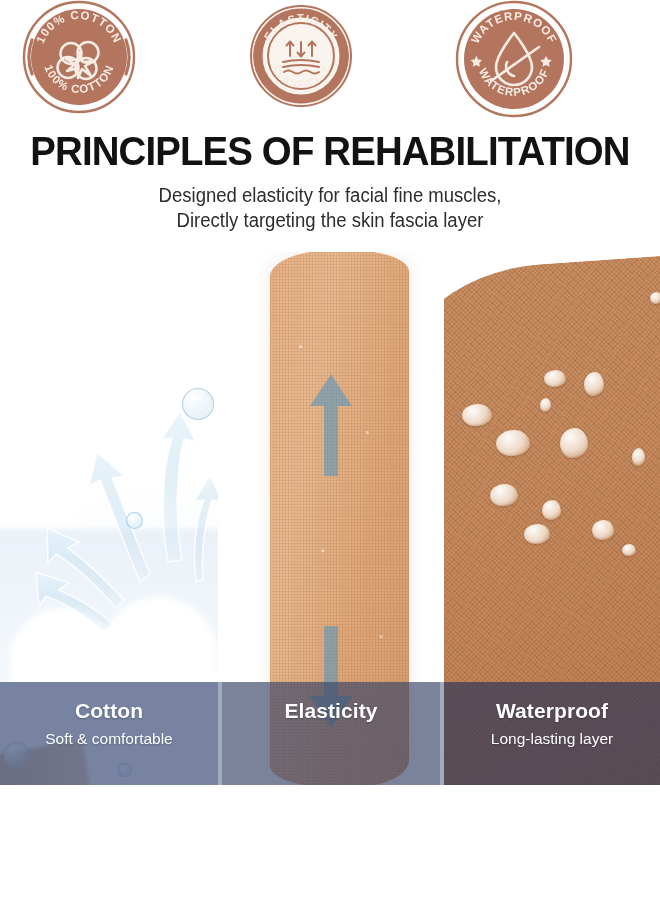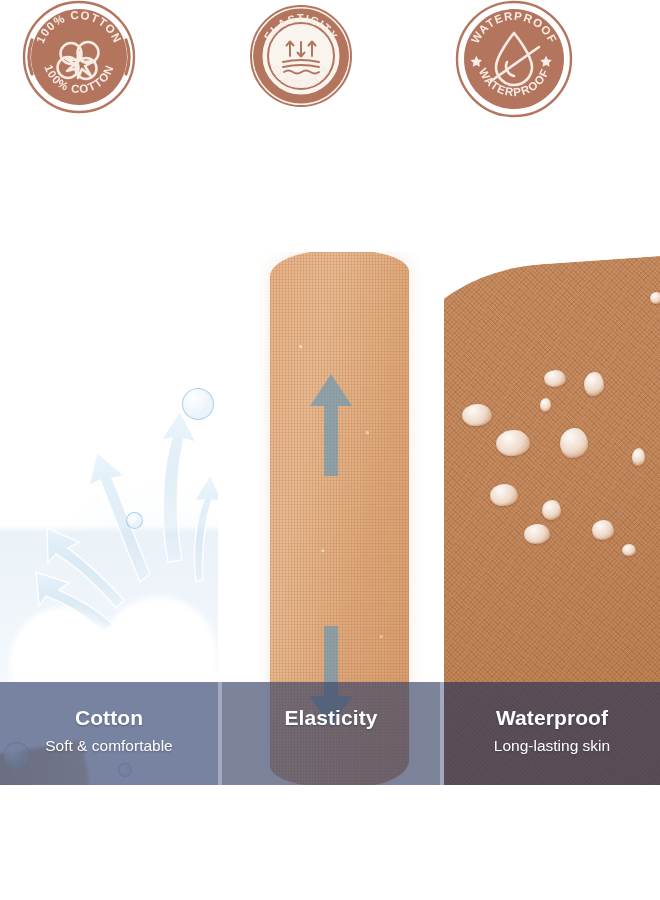--- a/index.html
+++ b/index.html
@@ -132,21 +132,21 @@
 
   
   .captions {
     position:absolute; left:0; top:682px; width:660px; height:103px;
     display:flex; pointer-events:none;
   }
   .cap {
     position:relative; height:100%;
     display:flex; flex-direction:column;
     align-items:center; justify-content:flex-start;
-    padding-top:24px; color:#fff; text-align:center;
+    padding-top:17px; color:#fff; text-align:center;
     background:rgba(66,82,122,.70);
   }
   .cap.c1 { width:218px; background:rgba(72,88,128,.74); }
   .cap-gap{ width:4px; background:rgba(86,100,138,.55); flex:none; }
   .cap.c2 { width:218px; background:rgba(56,68,104,.66); }
   .cap.c3 { width:216px; background:rgba(48,56,88,.70); }
   .cap-title {
     font-size:21px; font-weight:bold; line-height:1.15;
     letter-spacing:.1px; text-shadow:0 1px 2px rgba(20,26,44,.35);
   }
@@ -155,20 +155,27 @@
     font-weight:400; text-shadow:0 1px 2px rgba(20,26,44,.32);
     max-width:200px;
   }
   .cap-sub span { display:block; }
 </style>
 </head>
 <body>
 
 <div class="page">
 
+  <div class="header">
+    <div class="title">PRINCIPLES OF REHABILITATION</div>
+    <div class="subtitle">
+      <div>Designed elasticity for facial fine muscles,</div>
+      <div>Directly targeting the skin fascia layer</div>
+    </div>
+  </div>
 
   <div class="panels">
 
     <div class="panel p1">
       <div class="art art-cotton">
         <div class="cotton-fluff"></div>
         <div class="cotton-base"></div>
         <svg class="arrows" viewBox="0 0 218 533">
           <defs>
             <linearGradient id="agrad" x1="0" y1="1" x2="0" y2="0">
@@ -317,18 +324,18 @@
       </div>
     </div>
     <div class="cap-gap"></div>
     <div class="cap c2">
       <div class="cap-title">Elasticity</div>
     </div>
     <div class="cap-gap"></div>
     <div class="cap c3">
       <div class="cap-title">Waterproof</div>
       <div class="cap-sub">
-        <span>Long-lasting skin</span>
+        <span>Long-lasting layer</span>
       </div>
     </div>
   </div>
 
 </div>
 
 </body></html>

